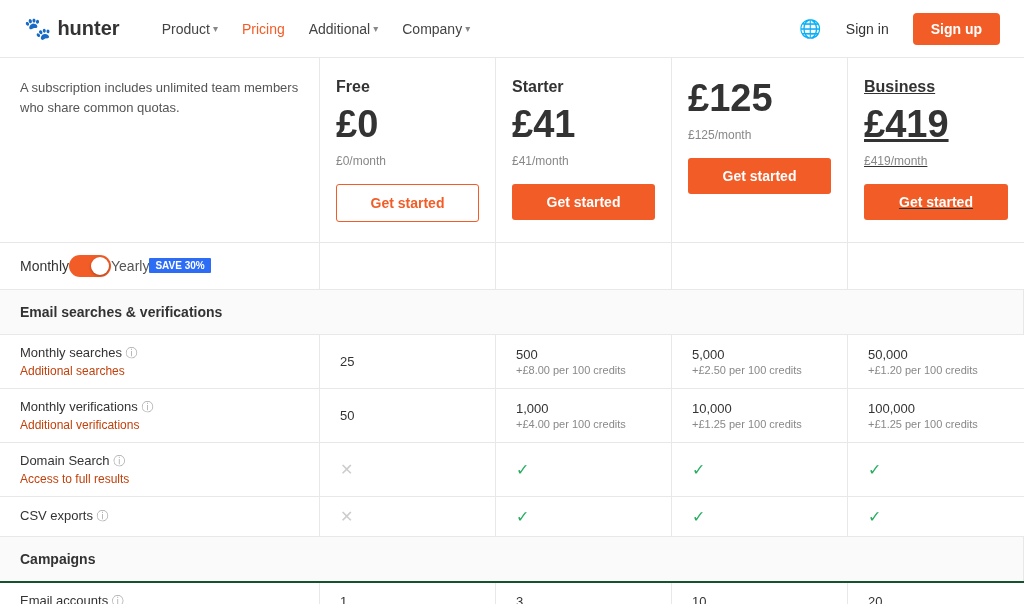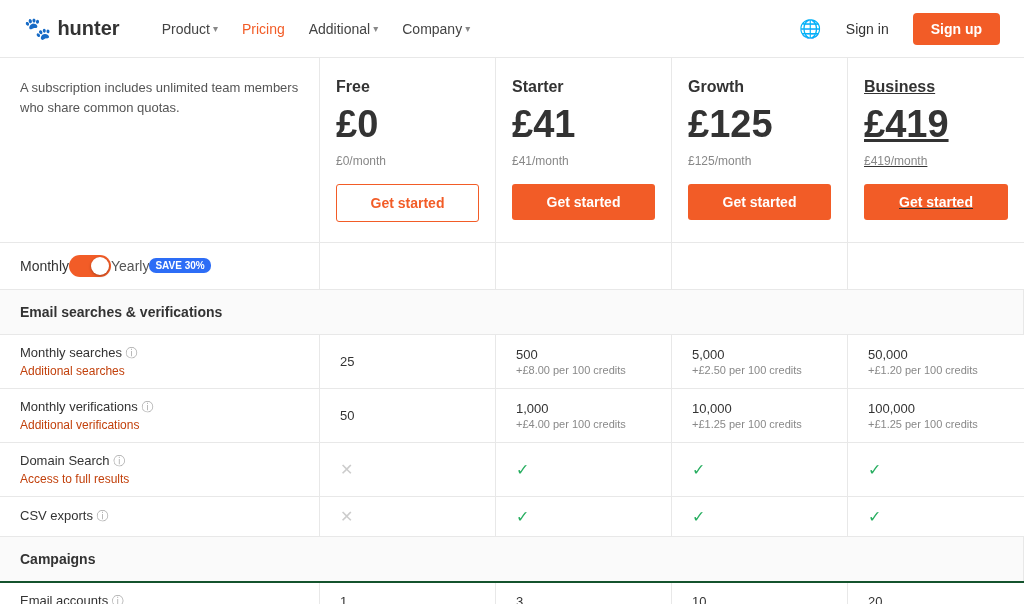--- a/index.html
+++ b/index.html
@@ -70,21 +70,21 @@
     }
     .toggle-thumb {
       width: 18px; height: 18px; background: #fff;
       border-radius: 50%; margin-left: auto;
       box-shadow: 0 1px 3px rgba(0,0,0,0.3);
     }
     .yearly-label { font-size: 14px; color: #555; }
     .save-badge {
       background: #2d6df6; color: #fff;
       font-size: 10px; font-weight: 700;
-      padding: 2px 6px; border-radius: 7px;
+      padding: 2px 6px; border-radius: 1px;
     }
 
     
     .section-header {
       display: grid;
       grid-template-columns: 320px 1fr 1fr 1fr 1fr;
       border-bottom: 1px solid #e8e8e8;
       background: #fafafa;
     }
     .section-title-cell {
@@ -179,21 +179,20 @@
       <span class="plan-price-sub">£0/month</span>
       <button class="btn-get-started btn-free">Get started</button>
     </div>
     <div class="plan-col">
       <span class="plan-name">Starter</span>
       <span class="plan-price">£41</span>
       <span class="plan-price-sub">£41/month</span>
       <button class="btn-get-started btn-paid">Get started</button>
     </div>
     <div class="plan-col">
-      <span class="plan-name">Growth</span>
       <span class="plan-price">£125</span>
       <span class="plan-price-sub">£125/month</span>
       <button class="btn-get-started btn-paid">Get started</button>
     </div>
     <div class="plan-col">
       <span class="plan-name">Business</span>
       <span class="plan-price">£419</span>
       <span class="plan-price-sub">£419/month</span>
       <button class="btn-get-started btn-paid">Get started</button>
     </div>

